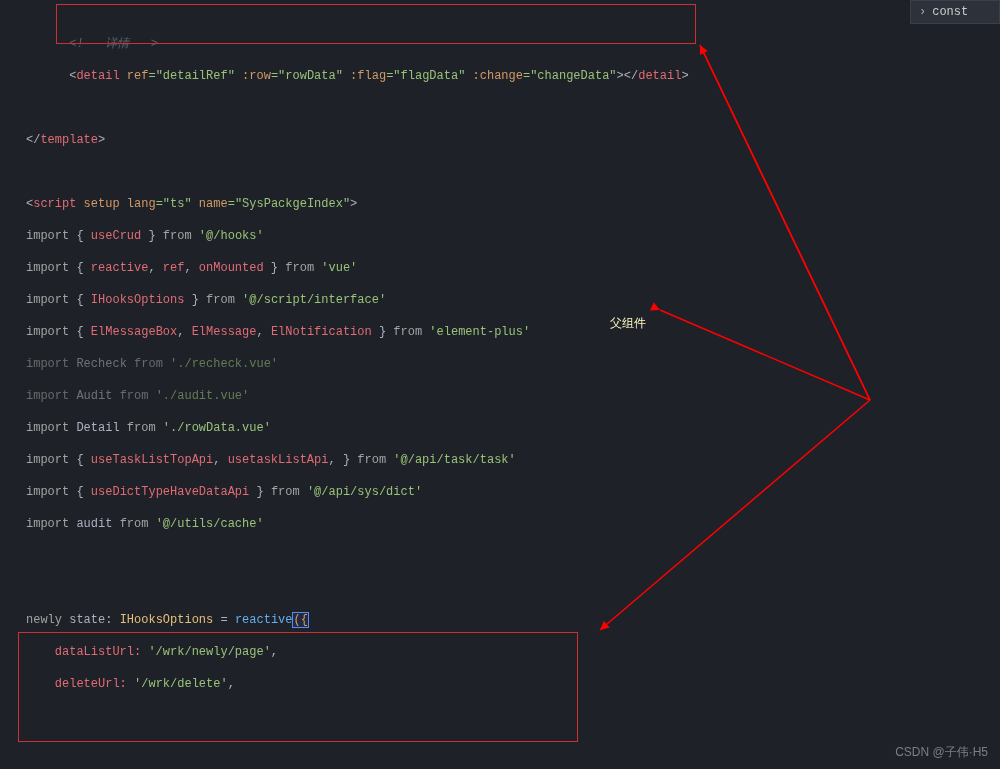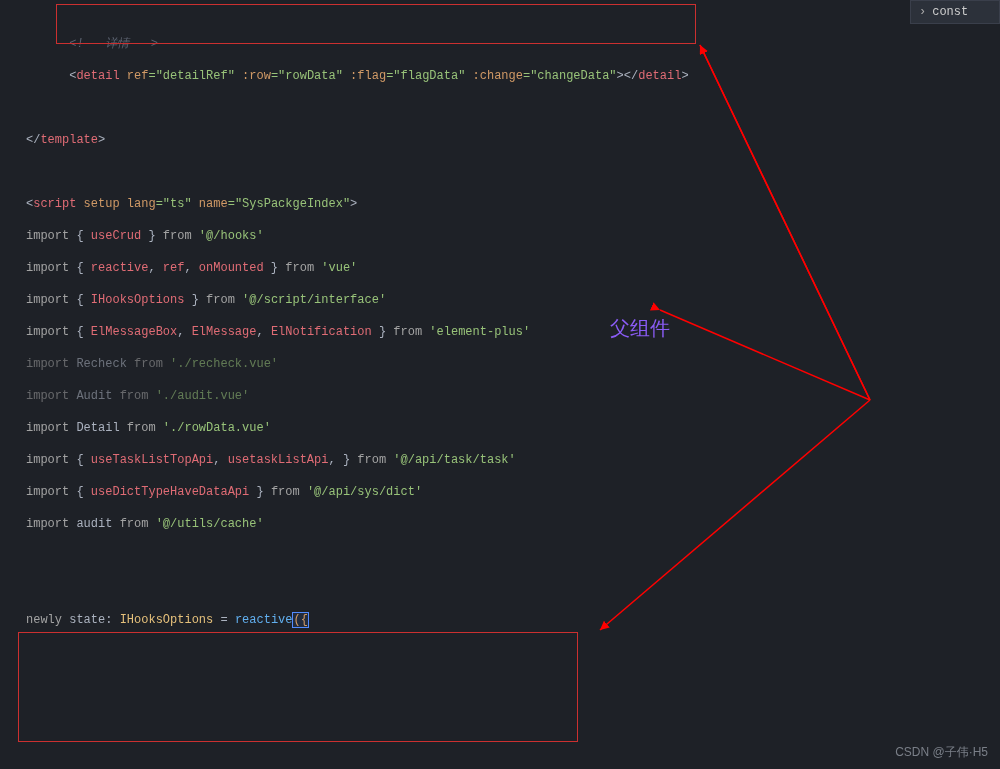--- a/index.html
+++ b/index.html
@@ -67,22 +67,22 @@
   border: 1px solid #cc3030;
   pointer-events: none;
 }
 .bracket-hl {
   border: 1px solid #528bff;
   background: rgba(82,139,255,0.1);
 }
 
 .annotation {
   position: absolute;
-  color: #8b5cf6;
-  font-size: 20px;
+  color: #fef9c3;
+  font-size: 12px;
   font-family: "Microsoft YaHei", sans-serif;
   pointer-events: none;
 }
 svg.arrows {
   position: absolute;
   top: 0; left: 0;
   width: 100%; height: 100%;
   pointer-events: none;
 }
 
@@ -135,20 +135,22 @@
 <div class="line"><span class="c-purple">import</span><span class="c-white"> { </span><span class="c-var">ElMessageBox</span><span class="c-white">, </span><span class="c-var">ElMessage</span><span class="c-white">, </span><span class="c-var">ElNotification</span><span class="c-white"> } </span><span class="c-purple">from</span><span class="c-string"> 'element-plus'</span></div>
 <div class="line" style="opacity:0.55"><span class="c-purple">import</span><span class="c-white"> Recheck </span><span class="c-purple">from</span><span class="c-string"> './recheck.vue'</span></div>
 <div class="line" style="opacity:0.55"><span class="c-purple">import</span><span class="c-white"> Audit </span><span class="c-purple">from</span><span class="c-string"> './audit.vue'</span></div>
 <div class="line"><span class="c-purple">import</span><span class="c-white"> Detail </span><span class="c-purple">from</span><span class="c-string"> './rowData.vue'</span></div>
 <div class="line"><span class="c-purple">import</span><span class="c-white"> { </span><span class="c-var">useTaskListTopApi</span><span class="c-white">, </span><span class="c-var">usetaskListApi</span><span class="c-white">, } </span><span class="c-purple">from</span><span class="c-string"> '@/api/task/task'</span></div>
 <div class="line"><span class="c-purple">import</span><span class="c-white"> { </span><span class="c-var">useDictTypeHaveDataApi</span><span class="c-white"> } </span><span class="c-purple">from</span><span class="c-string"> '@/api/sys/dict'</span></div>
 <div class="line"><span class="c-purple">import</span><span class="c-white"> audit </span><span class="c-purple">from</span><span class="c-string"> '@/utils/cache'</span></div>
 <div class="line"></div>
 <div class="line"></div>
 <div class="line"><span class="c-purple">newly</span><span class="c-white"> state</span><span class="c-white">: </span><span class="c-yellow">IHooksOptions</span><span class="c-white"> = </span><span class="c-func">reactive</span><span class="c-orange bracket-hl">({</span></div>
+<div class="line"><span class="c-var">    dataListUrl:</span><span class="c-string"> '/wrk/newly/page'</span><span class="c-white">,</span></div>
+<div class="line"><span class="c-var">    deleteUrl:</span><span class="c-string"> '/wrk/delete'</span><span class="c-white">,</span></div>
 
 
 
 
 
 
 
 
 
 

